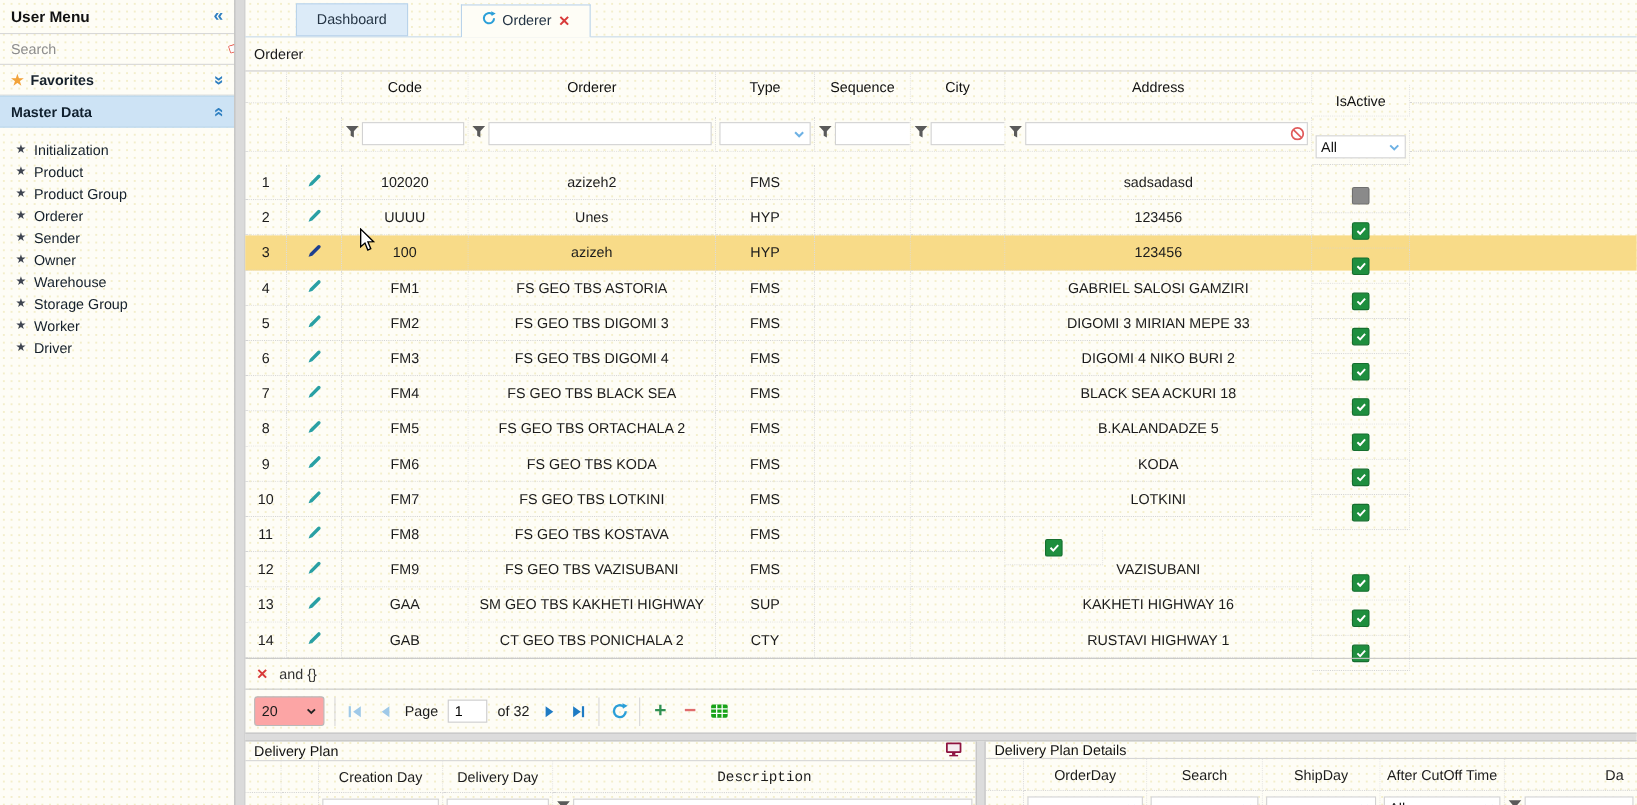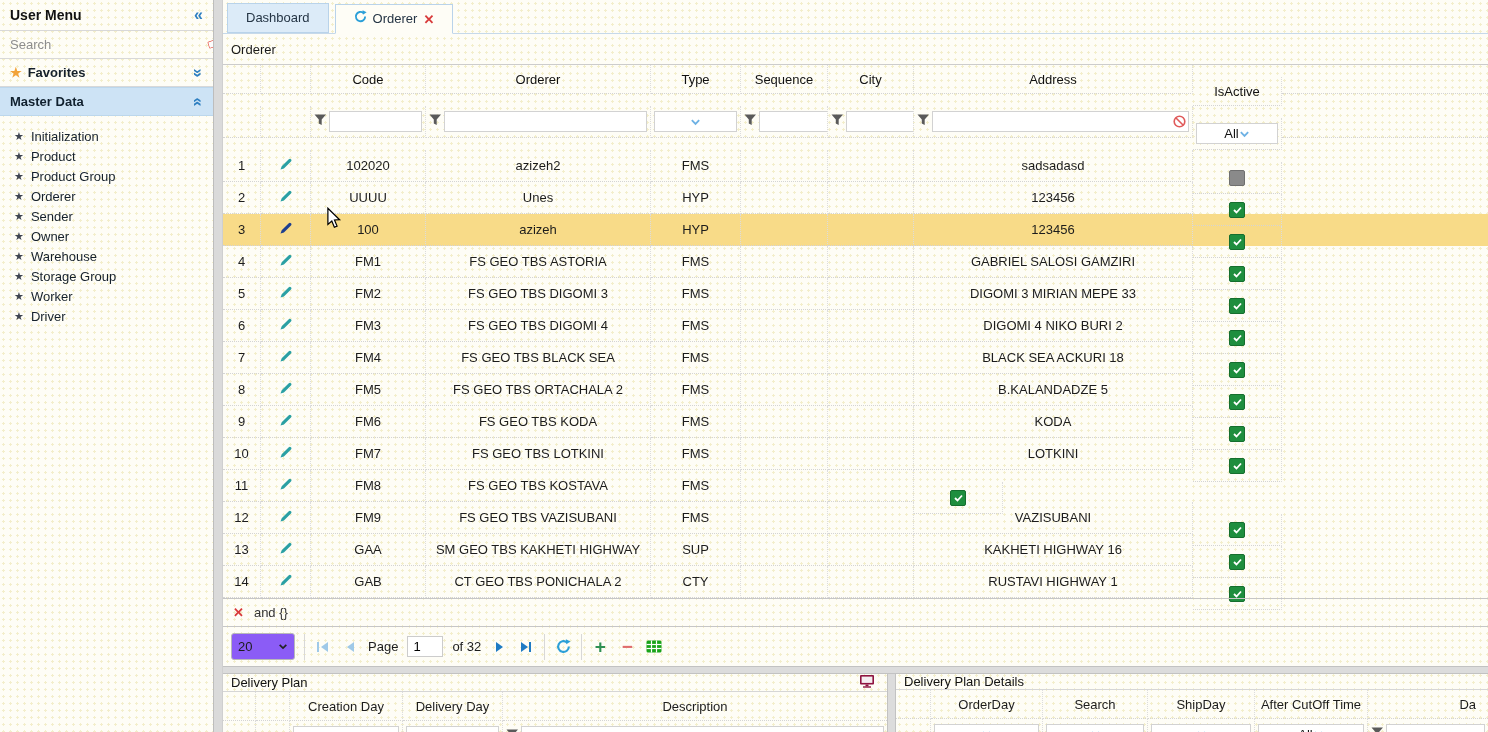--- a/index.html
+++ b/index.html
@@ -31,21 +31,21 @@
   #sb-items li{height:20px;display:flex;align-items:center;padding-left:14px;gap:7px;color:#15202b;cursor:pointer;}
   .star-dark{color:#3f4551;font-size:11px;line-height:1;}
 
   
   #vsplit{width:8px;flex:0 0 8px;background:#dadada;border-left:1px solid #bdbdbd;border-right:1px solid #cfcfcf;}
 
   
   #main{flex:1;display:flex;flex-direction:column;min-width:0;}
   #tabstrip{height:33px;display:flex;align-items:flex-end;padding-left:4px;border-bottom:1px solid #c6d9ea;gap:6px;}
   .tab{height:30px;line-height:28px;padding:0 18px;box-sizing:border-box;border:1px solid #b9d3ea;
-    display:flex;align-items:center;gap:6px;color:#253545;cursor:pointer;}
+    display:flex;align-items:center;gap:6px;color:#253545;cursor:pointer;margin-left:42px;}
   .tab.inactive{background:#dcebf8;}
   .tab.active{background:#fefdf6;border-bottom-color:#fefdf6;margin-bottom:-1px;}
   .tab-close{color:#d83a3a;font-weight:bold;font-size:13px;line-height:1;cursor:pointer;}
 
   #panel-title{height:30px;display:flex;align-items:center;padding-left:8px;color:#1a1a1a;}
 
   
   #grid{border-top:1px solid #cccccc;}
   .g-row{display:flex;}
   .g-cell{box-sizing:border-box;display:flex;align-items:center;justify-content:center;
@@ -59,52 +59,52 @@
   .flt .c-fill{border-bottom:1px dotted #d4d4d4;}
   .data-row{height:32px;cursor:pointer;}
   .data-row .g-cell{height:32px;}
   .data-row.selected{background:#f8db88;}
   .inputwrap{position:relative;flex:1;display:flex;}
   .ftxt{flex:1;height:21px;box-sizing:border-box;border:1px solid #d2d2d2;background:#fff;
     font-family:inherit;font-size:12px;padding:0 16px 0 4px;outline:none;min-width:0;}
   .ftxt.noicon{padding-right:4px;}
   .noentry{position:absolute;right:3px;top:4px;}
   .fsel{flex:1;height:21px;box-sizing:border-box;border:1px solid #d2d2d2;background:#fff;
-    display:flex;align-items:center;justify-content:center;padding:0 4px;color:#111;cursor:pointer;min-width:0;}
+    display:flex;align-items:center;justify-content:space-between;padding:0 4px;color:#111;cursor:pointer;min-width:0;}
   .cb{width:14px;height:14px;border-radius:2px;display:flex;align-items:center;justify-content:center;}
   .cb-green{background:#1e8e3e;border:1px solid #156e2e;}
   .cb-gray{background:#8a8a8a;border:1px solid #6f6f6f;}
 
   
   #filterbar{height:27px;display:flex;align-items:center;gap:10px;padding-left:10px;
     border-top:1px solid #c6c6c6;border-bottom:1px solid #c6c6c6;color:#333;}
   .red-x{color:#d83a3a;font-weight:bold;}
   #pager{height:39px;display:flex;align-items:center;gap:9px;padding-left:8px;}
-  .pgsel{width:50px;height:25px;border:1px solid #b9b9b9;border-radius:3px;background:#8b5cf6;
+  .pgsel{width:50px;height:25px;border:1px solid #b9b9b9;border-radius:3px;background:#fca5a5;
     display:flex;align-items:center;justify-content:space-between;padding:0 6px;cursor:pointer;}
   .vsep{width:1px;height:26px;background:#d8d8d8;}
   .pbtn{width:18px;height:18px;display:flex;align-items:center;justify-content:center;cursor:pointer;}
   #page-input{width:36px;height:21px;border:1px solid #ccc;box-sizing:border-box;text-align:left;
     padding-left:5px;font-family:inherit;font-size:13px;background:#fff;outline:none;}
   .plus{color:#2f9052;font-size:19px;font-weight:bold;line-height:1;}
   .minus{color:#e06c6c;font-size:19px;font-weight:bold;line-height:1;}
 
   #hsplit{height:6px;background:#dcdcdc;border-top:1px solid #c2c2c2;border-bottom:1px solid #c2c2c2;}
 
   
   #bottom{flex:1;display:flex;min-height:0;}
   #dp{width:664px;flex:0 0 664px;display:flex;flex-direction:column;}
   #vsplit2{width:7px;flex:0 0 7px;background:#dcdcdc;border-left:1px solid #c2c2c2;border-right:1px solid #c2c2c2;}
   #dpd{flex:1;display:flex;flex-direction:column;min-width:0;}
   .bp-title{height:26px;display:flex;align-items:center;justify-content:space-between;
     padding:0 12px 0 8px;border-bottom:1px solid #d6d6d6;color:#111;}
   .bp-hdr,.bp-flt{display:flex;}
   .bp-hdr .g-cell{height:29px;}
   .bp-flt .g-cell{height:31px;padding:0 3px;gap:2px;justify-content:flex-start;}
-  .dp-a{width:33px;}.dp-b{width:34px;}.dp-cre{width:113px;}.dp-del{width:100px;}.dp-desc{flex:1;border-right:none;}
+  .dp-a{width:33px;}.dp-b{width:34px;}.dp-cre{width:113px;}.dp-del{width:100px;}.dp-desc{flex:1;border-right:none;font-family:Liberation Mono, monospace;}
   .dd-a{width:35px;}.dd-ord{width:112px;}.dd-pick{width:105px;}.dd-ship{width:107px;}.dd-cut{width:113px;}
   .dd-da{flex:1;border-right:none;justify-content:flex-end;padding-right:12px;}
   .bp-flt .dd-da{justify-content:flex-start;}
 
   
   #cursor{position:absolute;left:326px;top:207px;pointer-events:none;}
 </style>
 </head>
 <body>
 

